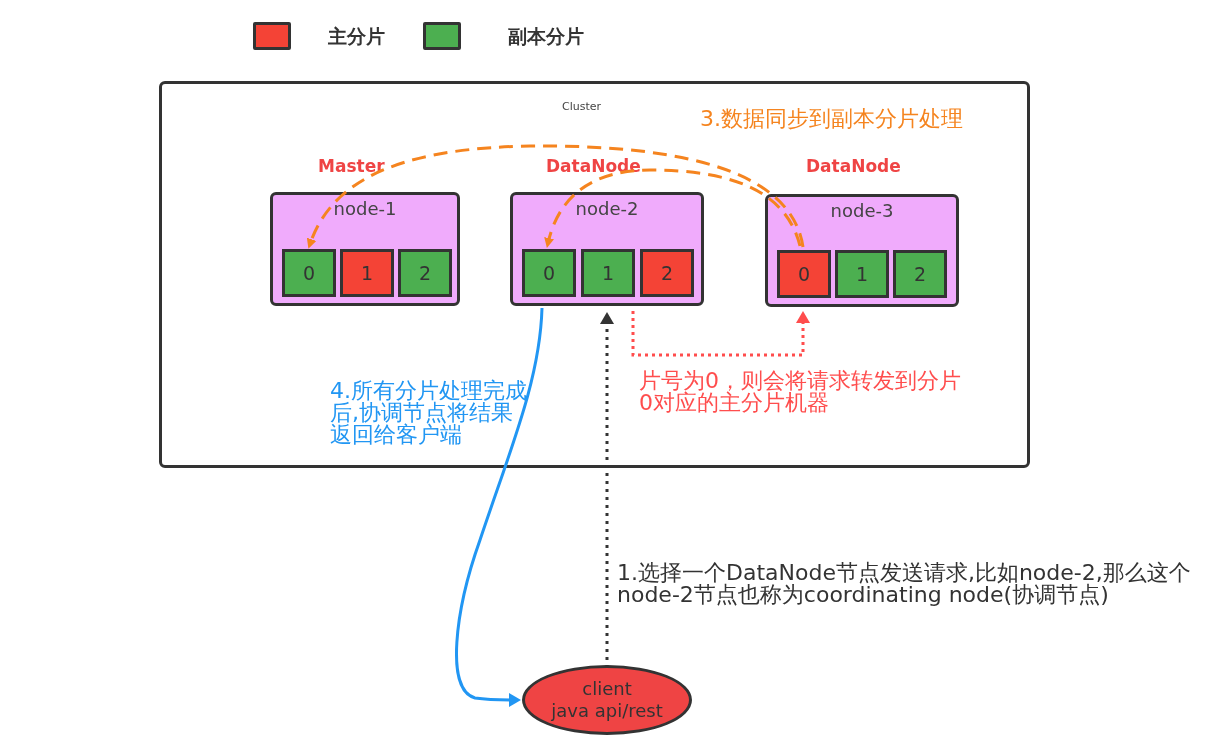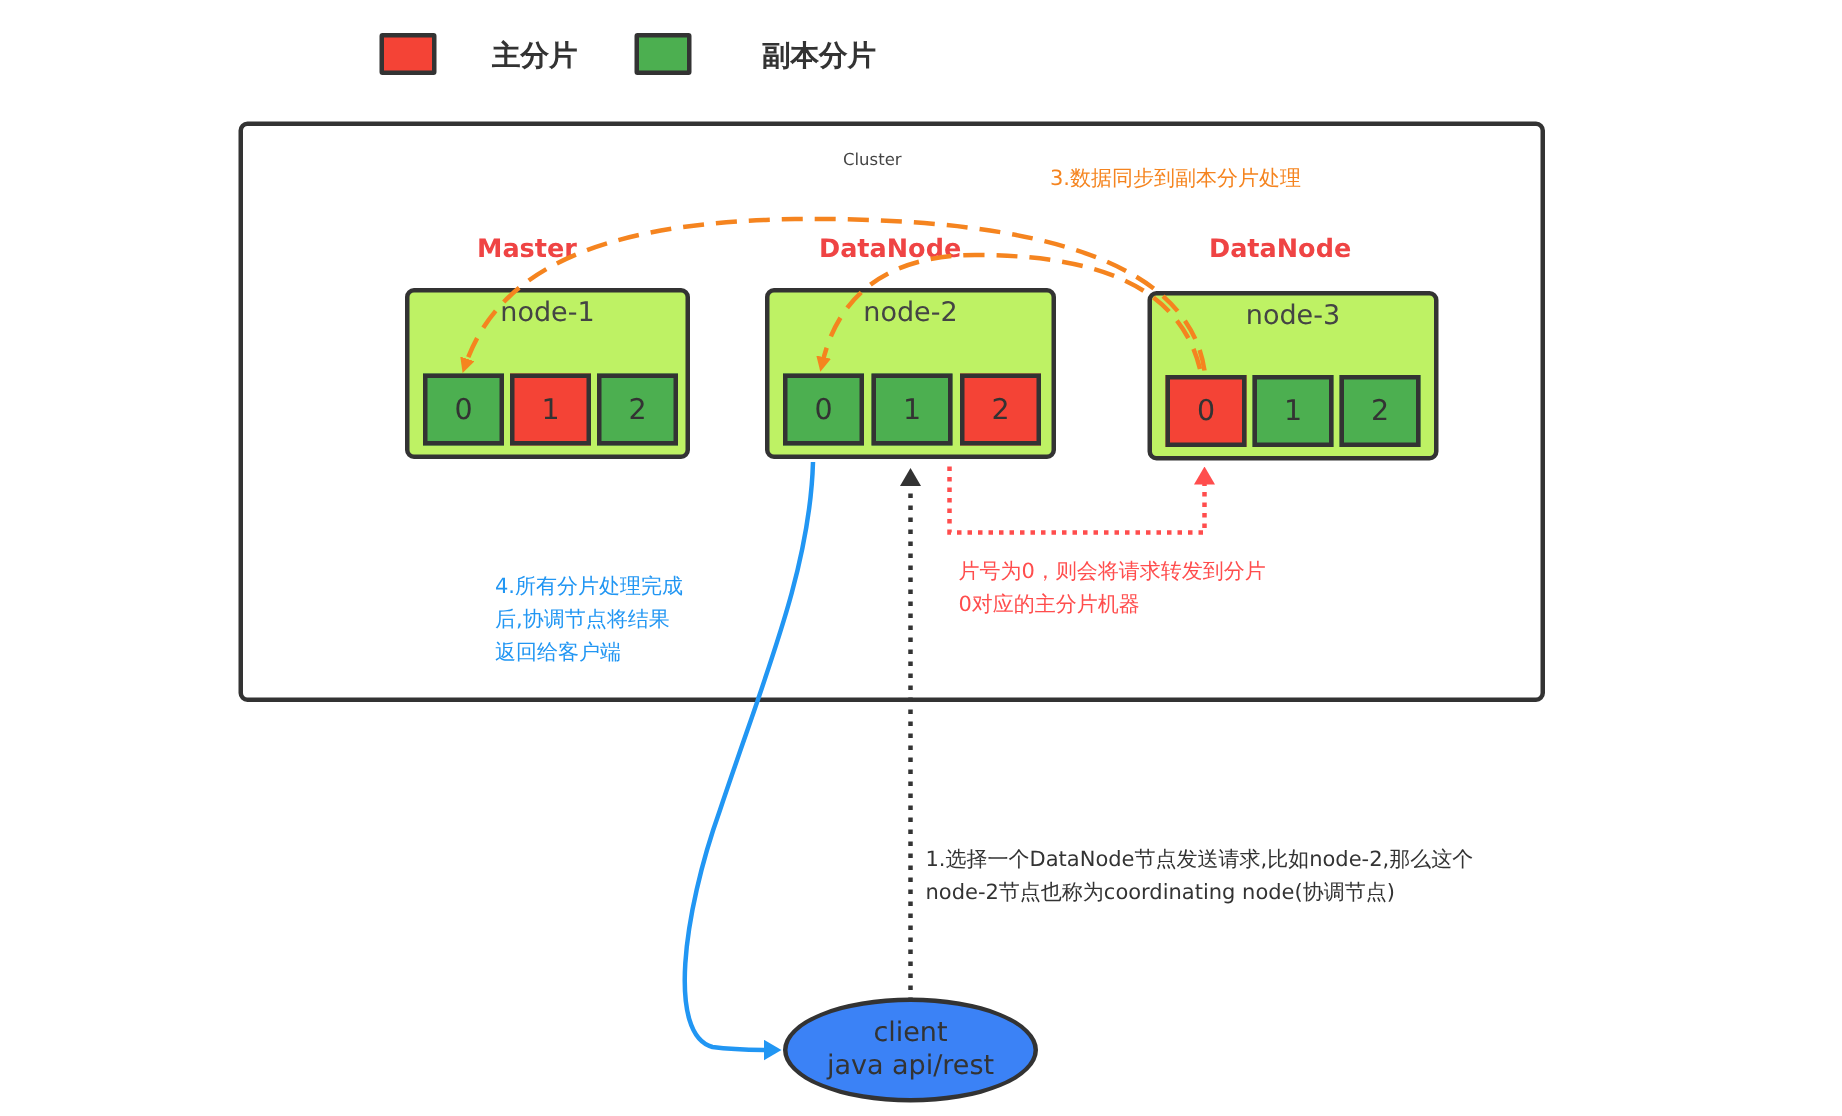--- a/index.html
+++ b/index.html
@@ -3,26 +3,26 @@
 <meta charset="utf-8">
 <style>
   html, body { margin: 0; padding: 0; background: #ffffff; }
   body { width: 1228px; height: 744px; position: relative; overflow: hidden;
          font-family: "DejaVu Sans", "Liberation Sans", sans-serif; }
   .legend-swatch { position: absolute; width: 38px; height: 28px; border: 3px solid #333; box-sizing: border-box; border-radius: 2px; }
   .legend-label { position: absolute; font-size: 19px; color: #333; font-weight: bold; }
   .cluster { position: absolute; left: 159px; top: 81px; width: 871px; height: 387px; border: 3px solid #333; border-radius: 6px; box-sizing: border-box; background: #fff; }
   .cluster-title { position: absolute; left: 562px; top: 100px; font-size: 11px; color: #444; }
   .role { position: absolute; font-size: 17px; font-weight: bold; color: #ef4444; }
-  .node { position: absolute; width: 190px; height: 114px; background: #bef264; border: 3px solid #333; border-radius: 6px; box-sizing: border-box; }
+  .node { position: absolute; width: 190px; height: 114px; background: #f0abfc; border: 3px solid #333; border-radius: 6px; box-sizing: border-box; }
   .node-name { position: absolute; left: 0; right: 0; top: 3px; text-align: center; font-size: 18px; color: #444; }
   .shard { position: absolute; top: 54px; width: 54px; height: 48px; border: 3px solid #333; box-sizing: border-box;
            display: flex; align-items: center; justify-content: center; font-size: 19px; color: #333; }
-  .step { position: absolute; font-size: 14px; line-height: 22px; }
-  .client { position: absolute; left: 522px; top: 665px; width: 170px; height: 70px; border: 3px solid #333; border-radius: 50%; box-sizing: border-box; background: #3b82f6;
+  .step { position: absolute; font-size: 22px; line-height: 22px; }
+  .client { position: absolute; left: 522px; top: 665px; width: 170px; height: 70px; border: 3px solid #333; border-radius: 50%; box-sizing: border-box; background: #ef4444;
             display: flex; flex-direction: column; align-items: center; justify-content: center; font-size: 18px; color: #333; line-height: 22px; }
   svg.overlay { position: absolute; left: 0; top: 0; pointer-events: none; }
 </style>
 </head>
 <body>
 
 <div>
   <div class="legend-swatch" style="left:253px; top:22px; background:#f44336;"></div>
   <div class="legend-label" style="left:312px; top:24px;margin-left:16px;">主分片</div>
   <div class="legend-swatch" style="left:423px; top:22px; background:#4caf50;"></div>

